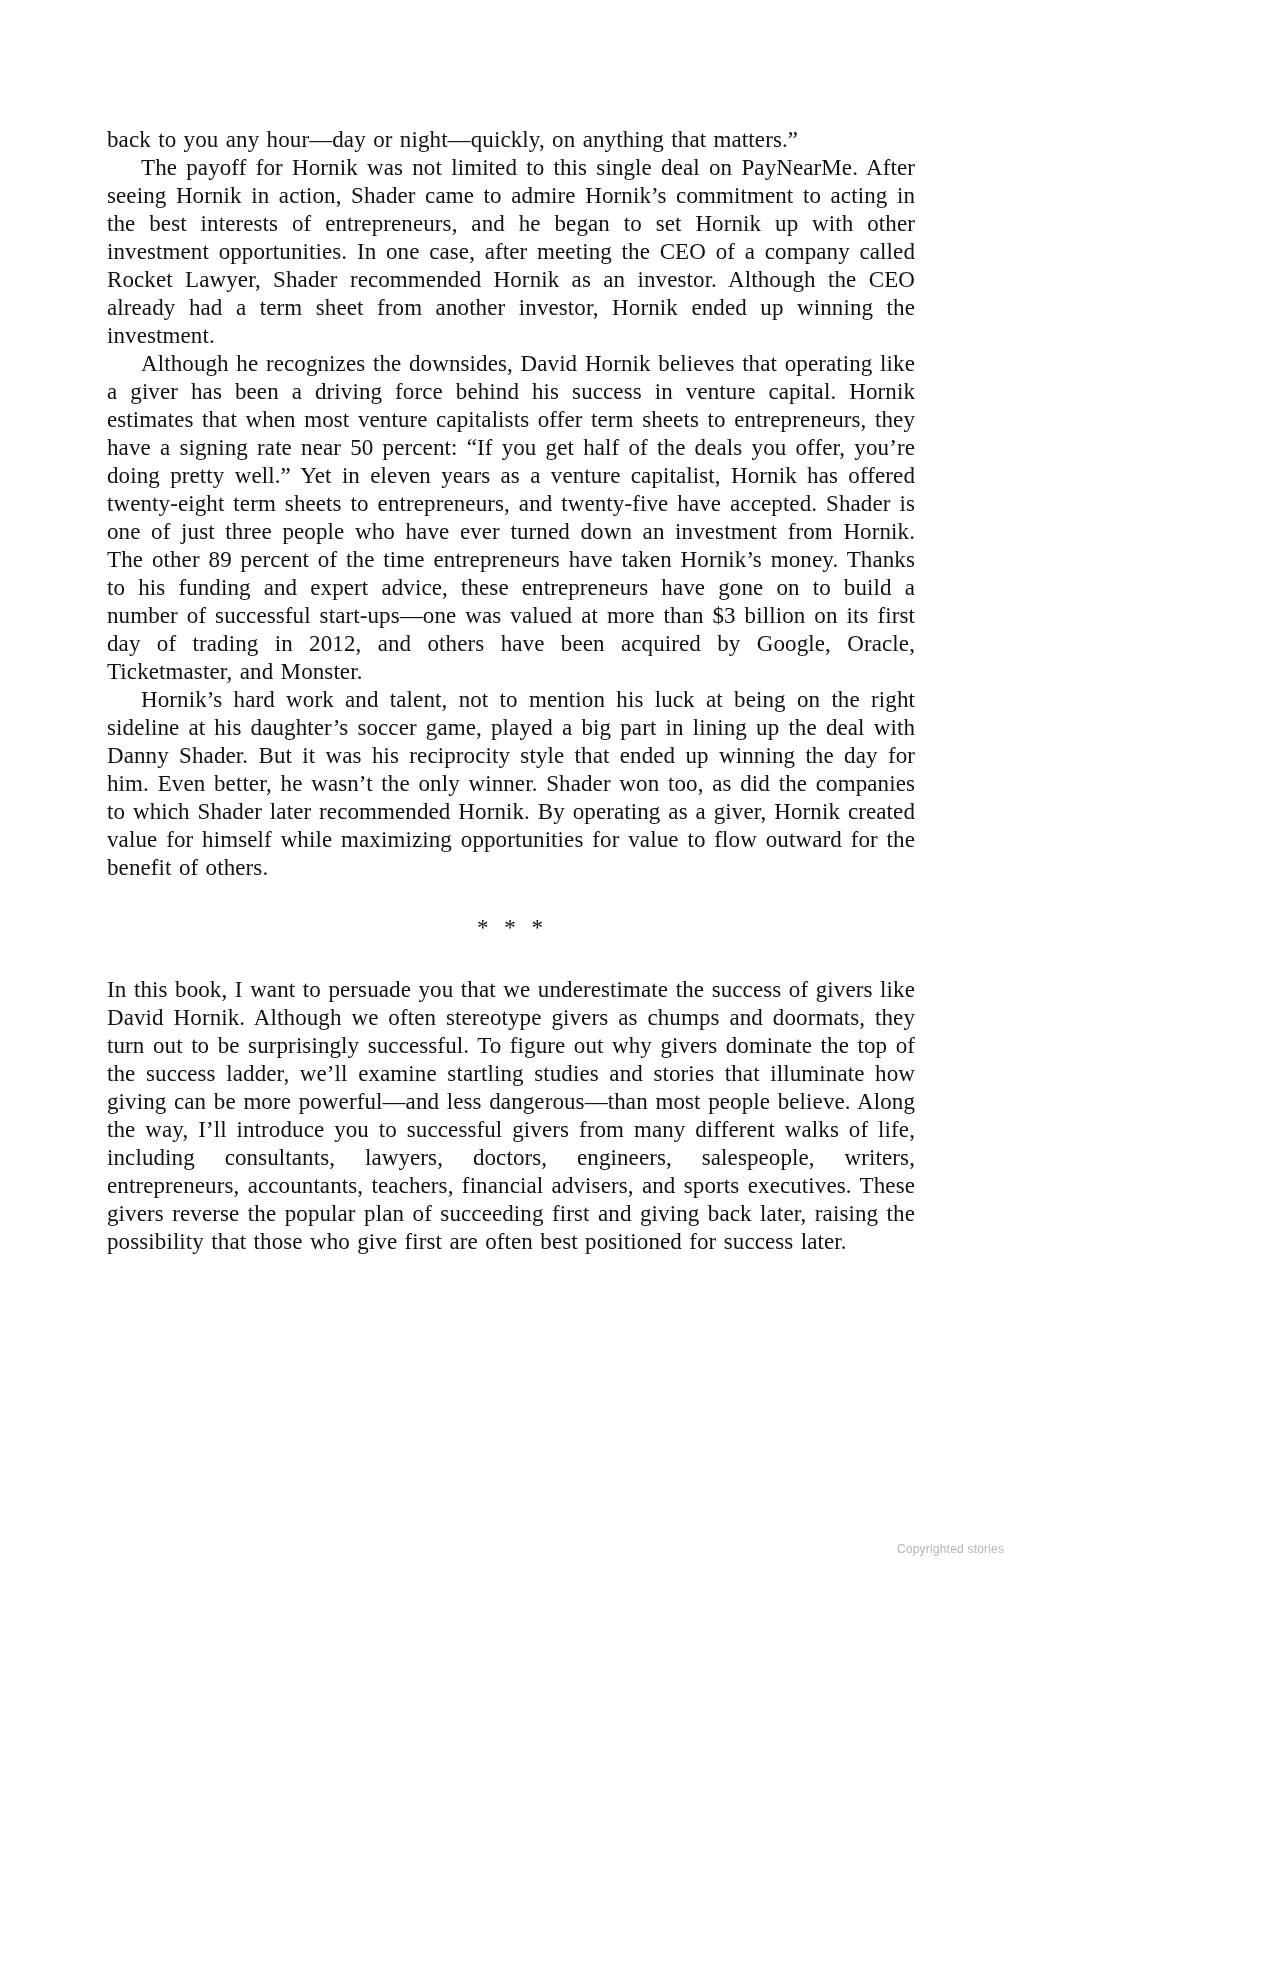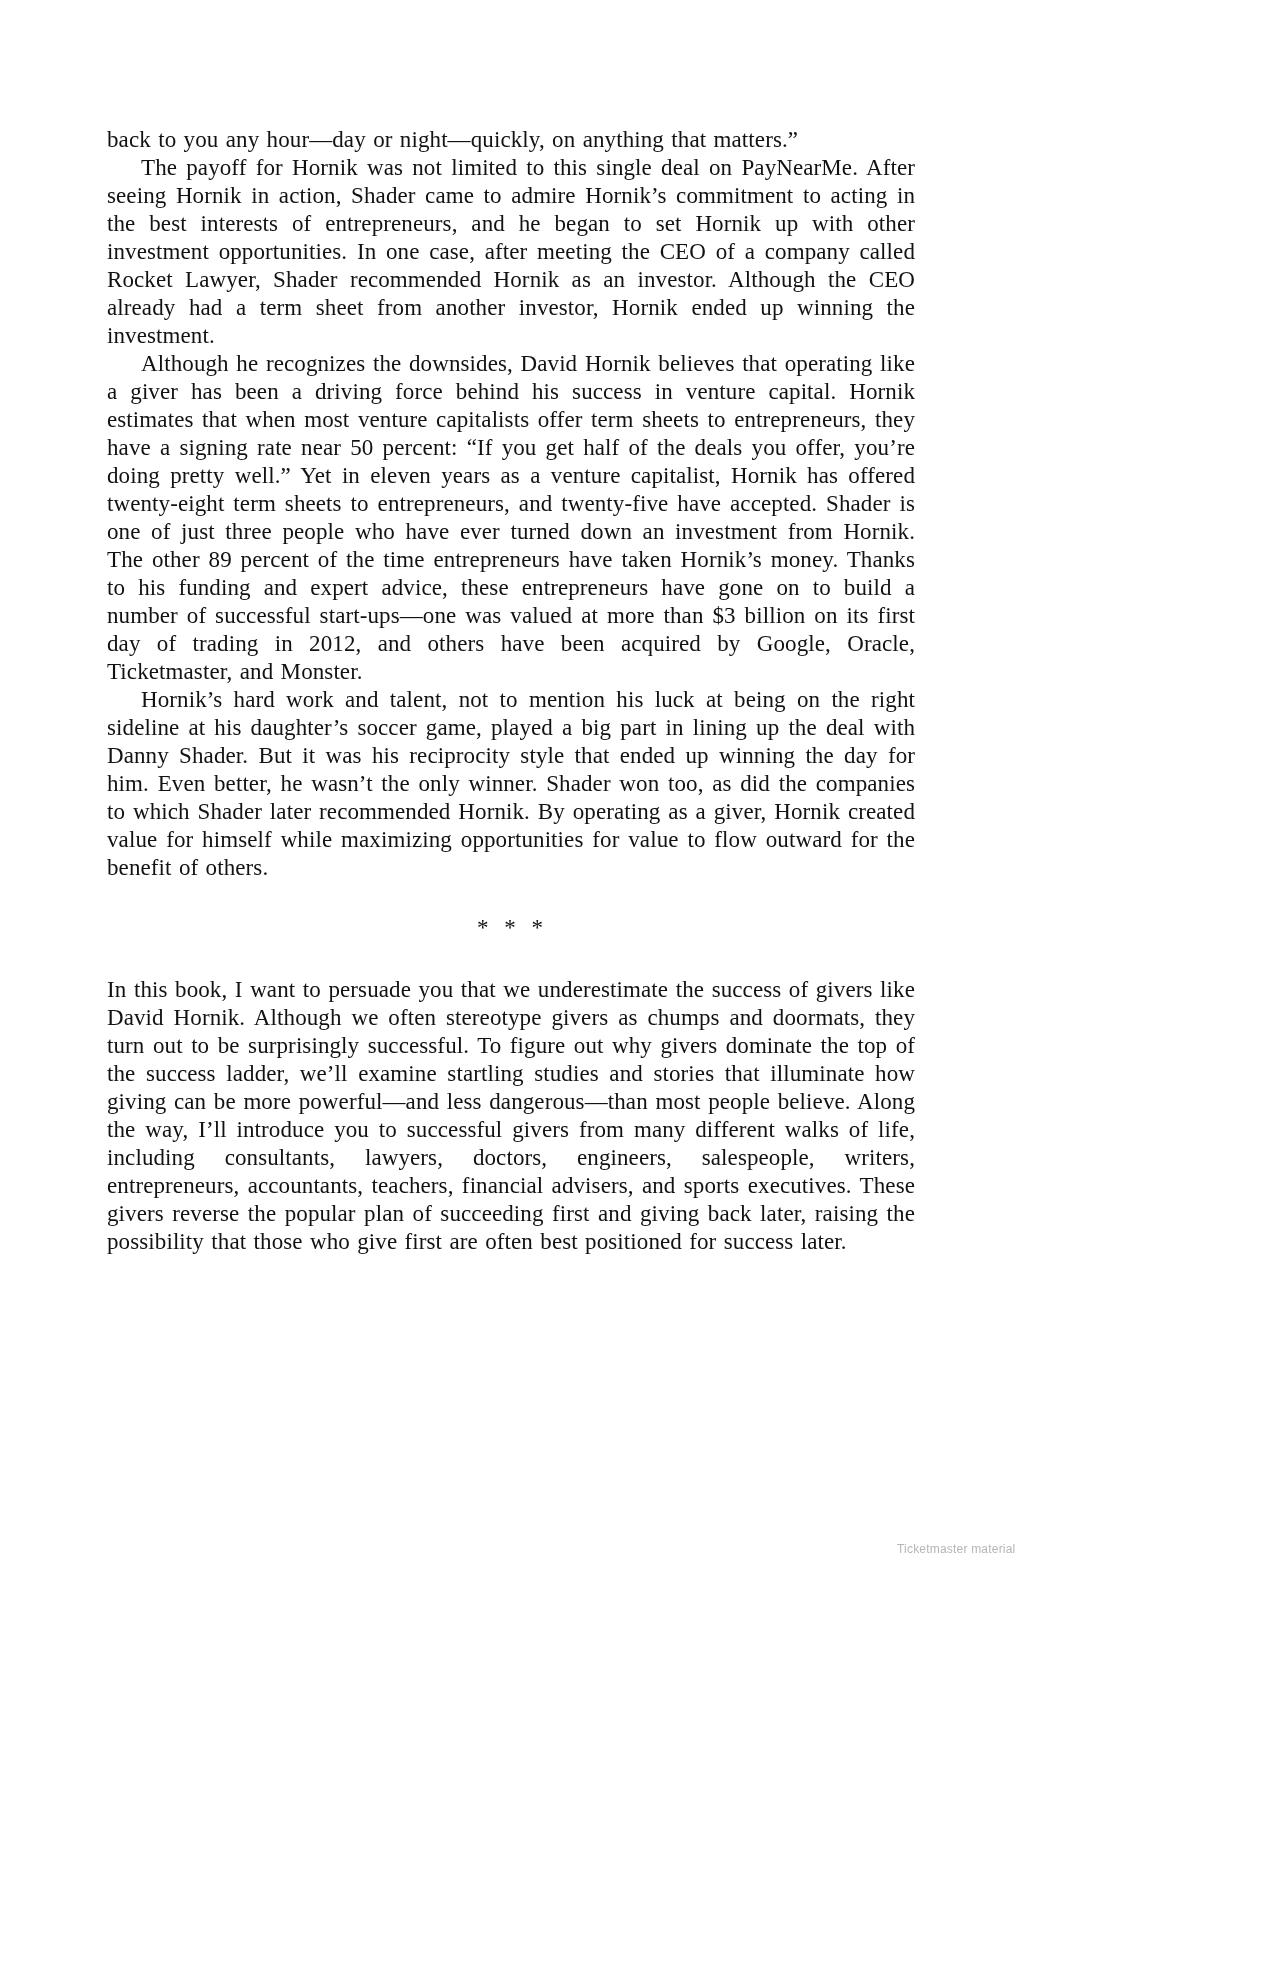--- a/index.html
+++ b/index.html
@@ -63,14 +63,14 @@
 
 <div class="page">
   <div class="text-block">
     <p class="para">back to you any hour—day or night—quickly, on anything that matters.”</p>
     <p class="para indent">The payoff for Hornik was not limited to this single deal on PayNearMe. After seeing Hornik in action, Shader came to admire Hornik’s commitment to acting in the best interests of entrepreneurs, and he began to set Hornik up with other investment opportunities. In one case, after meeting the CEO of a company called Rocket Lawyer, Shader recommended Hornik as an investor. Although the CEO already had a term sheet from another investor, Hornik ended up winning the investment.</p>
     <p class="para indent">Although he recognizes the downsides, David Hornik believes that operating like a giver has been a driving force behind his success in venture capital. Hornik estimates that when most venture capitalists offer term sheets to entrepreneurs, they have a signing rate near 50 percent: “If you get half of the deals you offer, you’re doing pretty well.” Yet in eleven years as a venture capitalist, Hornik has offered twenty-eight term sheets to entrepreneurs, and twenty-five have accepted. Shader is one of just three people who have ever turned down an investment from Hornik. The other 89 percent of the time entrepreneurs have taken Hornik’s money. Thanks to his funding and expert advice, these entrepreneurs have gone on to build a number of successful start-ups—one was valued at more than $3 billion on its first day of trading in 2012, and others have been acquired by Google, Oracle, Ticketmaster, and Monster.</p>
     <p class="para indent">Hornik’s hard work and talent, not to mention his luck at being on the right sideline at his daughter’s soccer game, played a big part in lining up the deal with Danny Shader. But it was his reciprocity style that ended up winning the day for him. Even better, he wasn’t the only winner. Shader won too, as did the companies to which Shader later recommended Hornik. By operating as a giver, Hornik created value for himself while maximizing opportunities for value to flow outward for the benefit of others.</p>
     <div class="separator">* * *</div>
     <p class="para">In this book, I want to persuade you that we underestimate the success of givers like David Hornik. Although we often stereotype givers as chumps and doormats, they turn out to be surprisingly successful. To figure out why givers dominate the top of the success ladder, we’ll examine startling studies and stories that illuminate how giving can be more powerful—and less dangerous—than most people believe. Along the way, I’ll introduce you to successful givers from many different walks of life, including consultants, lawyers, doctors, engineers, salespeople, writers, entrepreneurs, accountants, teachers, financial advisers, and sports executives. These givers reverse the popular plan of succeeding first and giving back later, raising the possibility that those who give first are often best positioned for success later.</p>
   </div>
-  <div class="copyright">Ticketmaster material</div>
+  <div class="copyright">Copyrighted stories</div>
 </div>
 
 </body></html>

